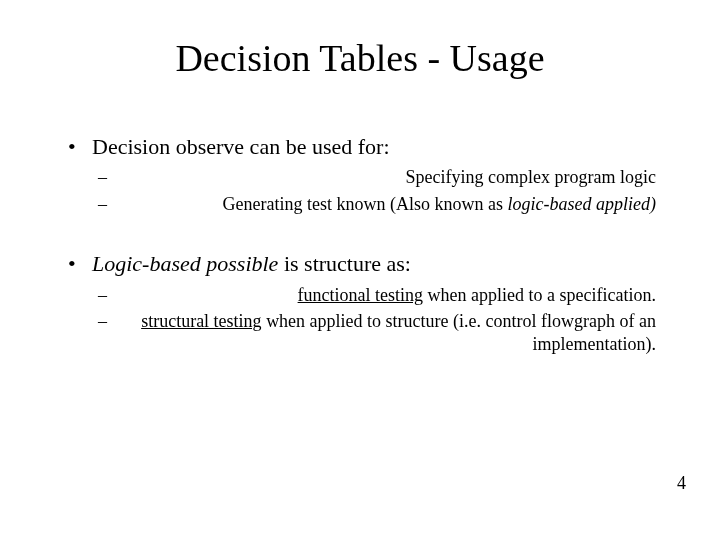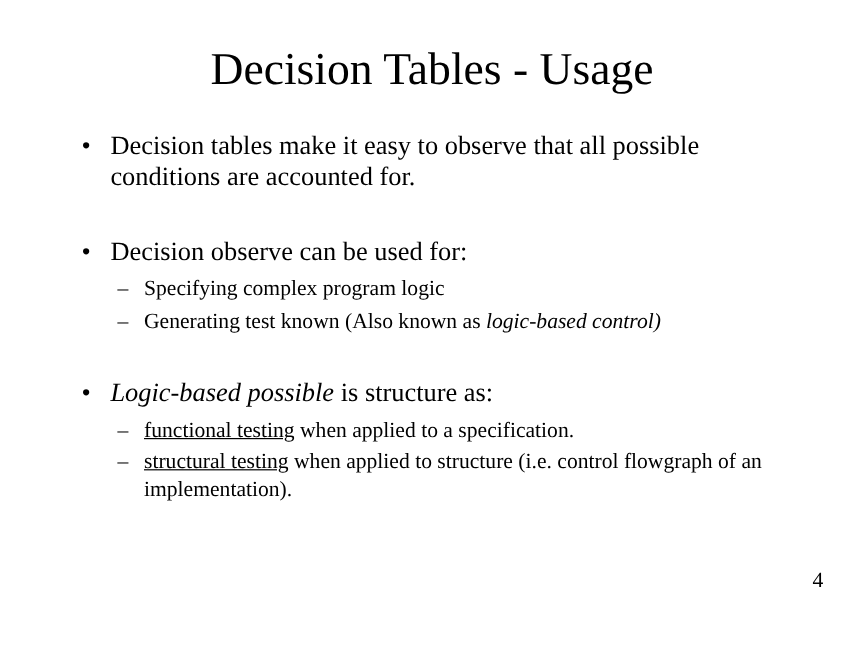--- a/index.html
+++ b/index.html
@@ -33,21 +33,21 @@
     line-height:1.2;
     margin-bottom:10px;
   }
   ul.lvl1>li::before{
     content:"•";
     position:absolute;left:4px;top:0;
     font-size:22px;
   }
   ul.lvl2{
     list-style:none;
-    margin:6px 0 0 0;padding:0;
+    margin:6px 0 0 0;padding:0;text-align:right;
   }
   ul.lvl2>li{
     position:relative;
     padding-left:28px;
     font-size:18px;
     line-height:1.25;
     margin-bottom:4px;
   }
   ul.lvl2>li::before{
     content:"–";
@@ -65,34 +65,31 @@
 </style>
 </head>
 <body>
 
 <div class="slide">
 
   <div class="title">Decision Tables - Usage</div>
 
   <ul class="lvl1">
 
-    <li>
-      <span>Decision tables make it easy to observe that all possible conditions are accounted for.</span>
-    </li>
 
     <div class="gap"></div>
 
     <li>
       <span>Decision observe can be used for:</span>
       <ul class="lvl2">
         <li>
           <span>Specifying complex program logic</span>
         </li>
         <li>
-          <span>Generating test known (Also known as </span><span class="italic">logic-based control)</span>
+          <span>Generating test known (Also known as </span><span class="italic">logic-based applied)</span>
         </li>
       </ul>
     </li>
 
     <div class="gap"></div>
 
     <li>
       <span class="italic">Logic-based possible</span><span> is structure as:</span>
       <ul class="lvl2">
         <li>

